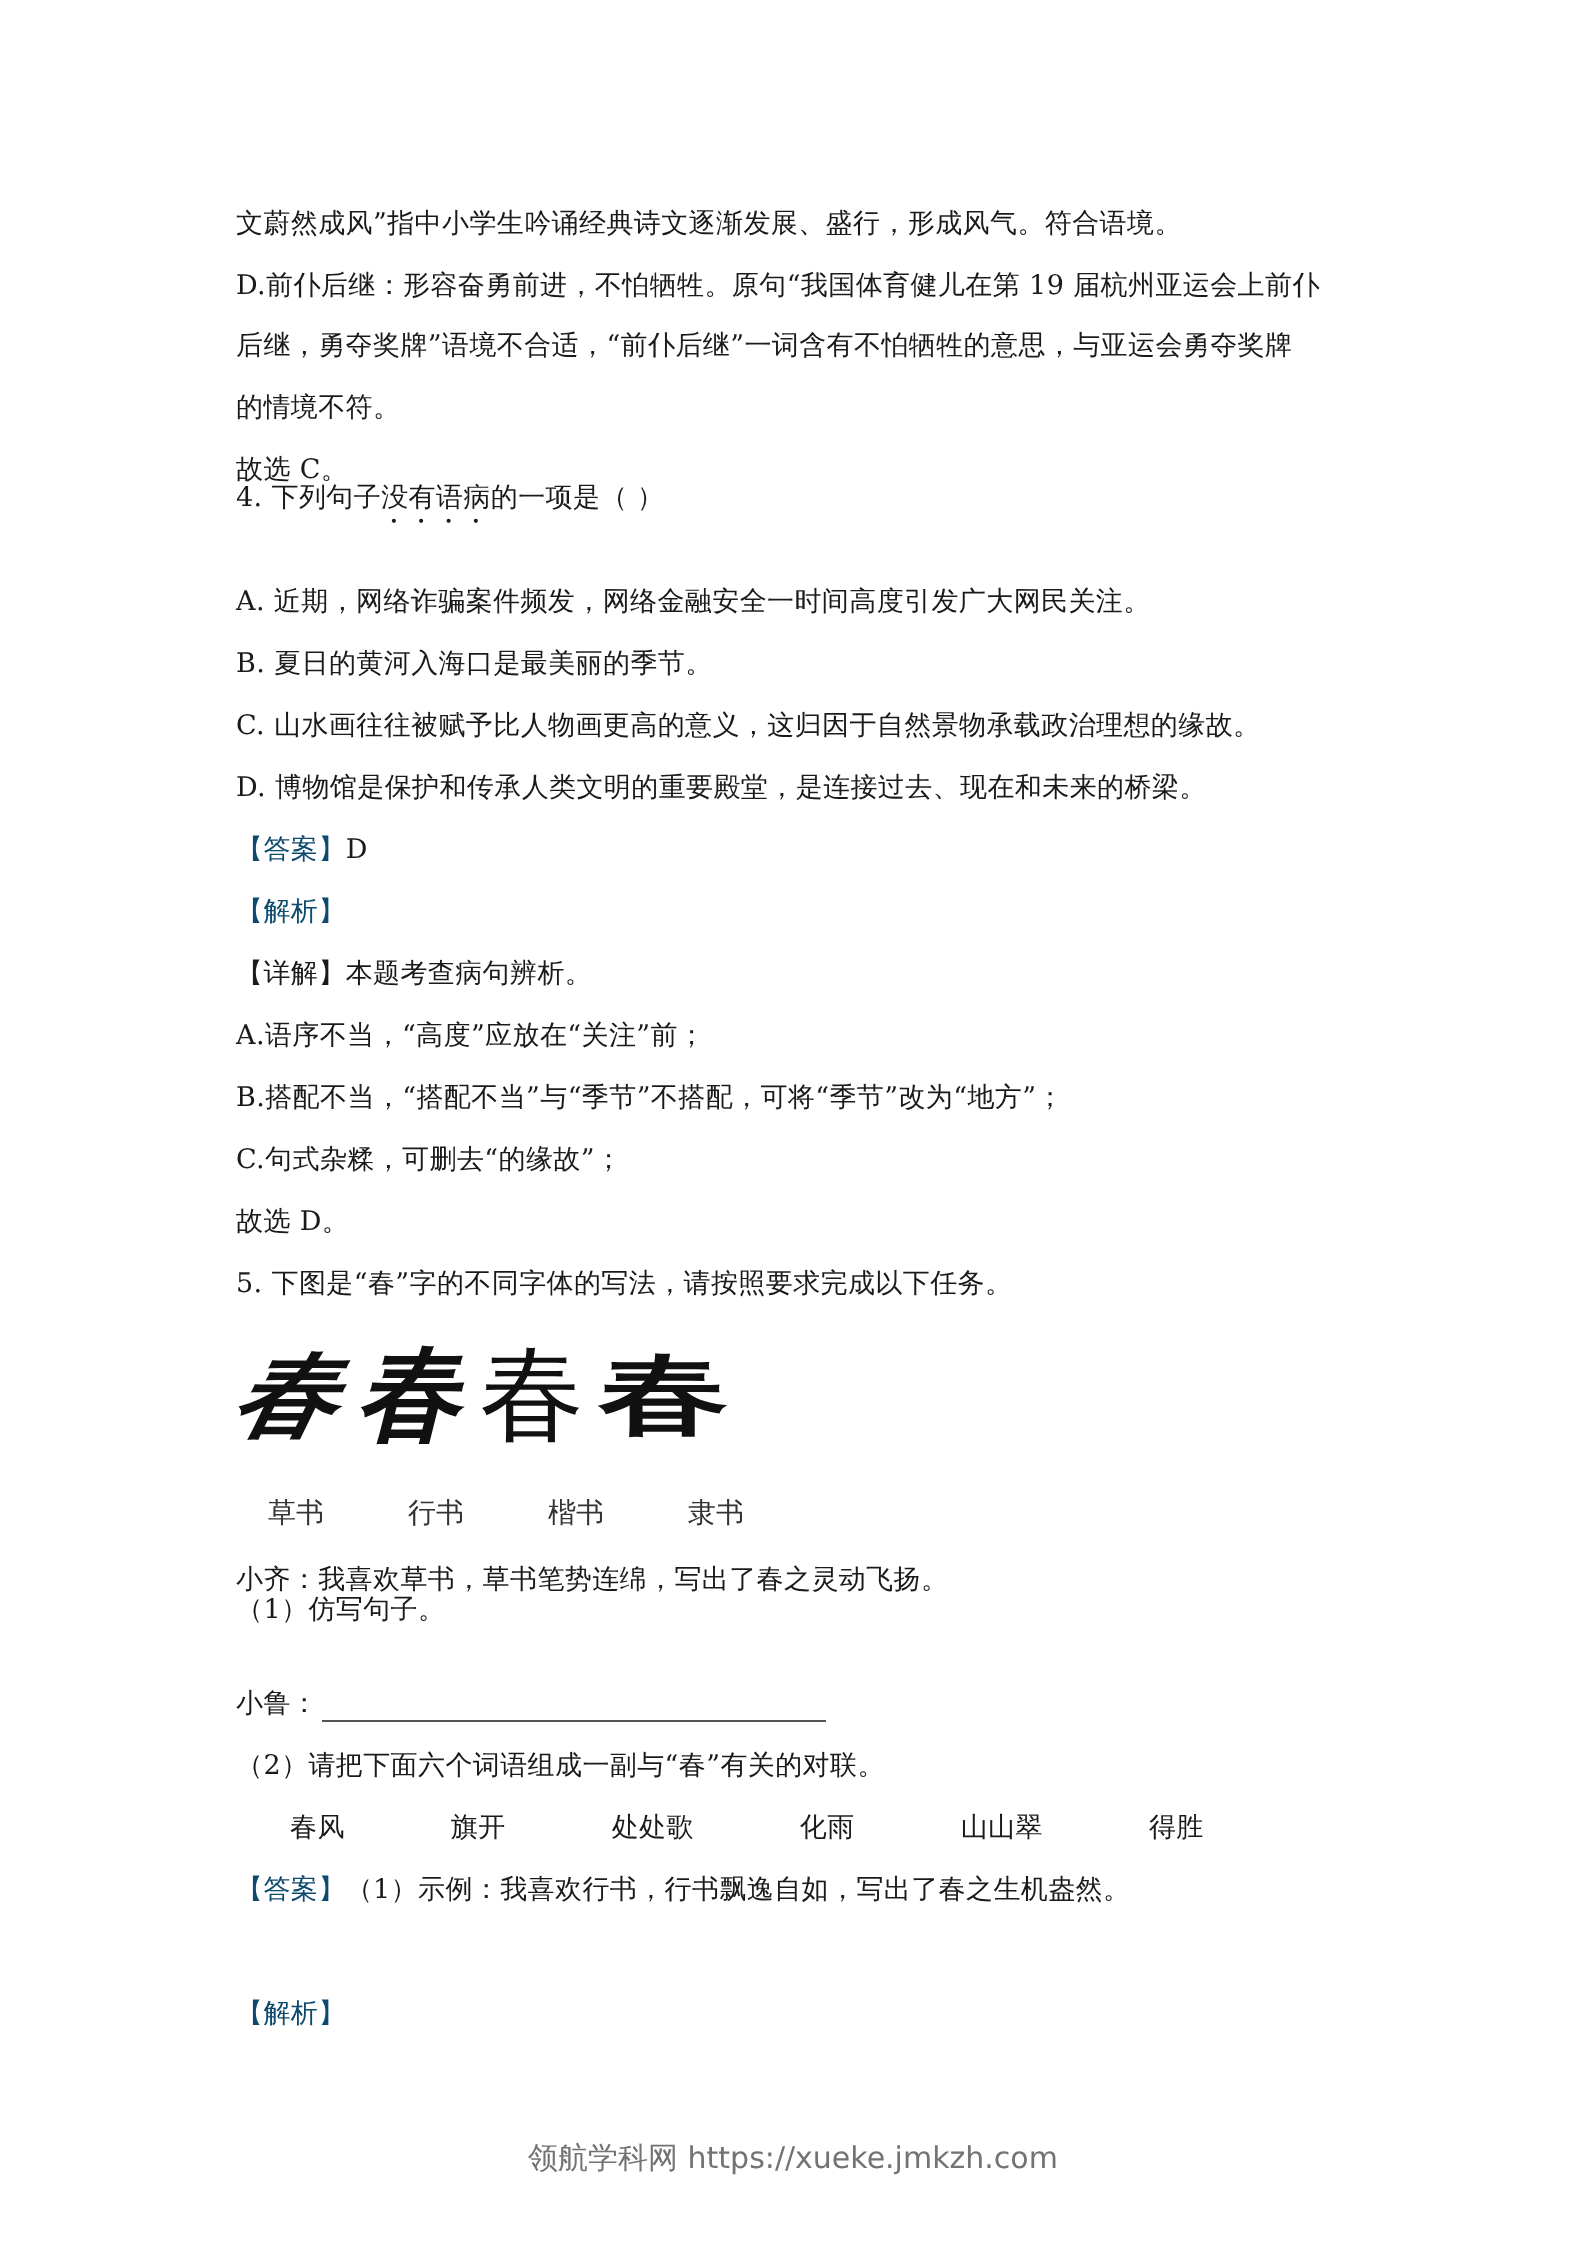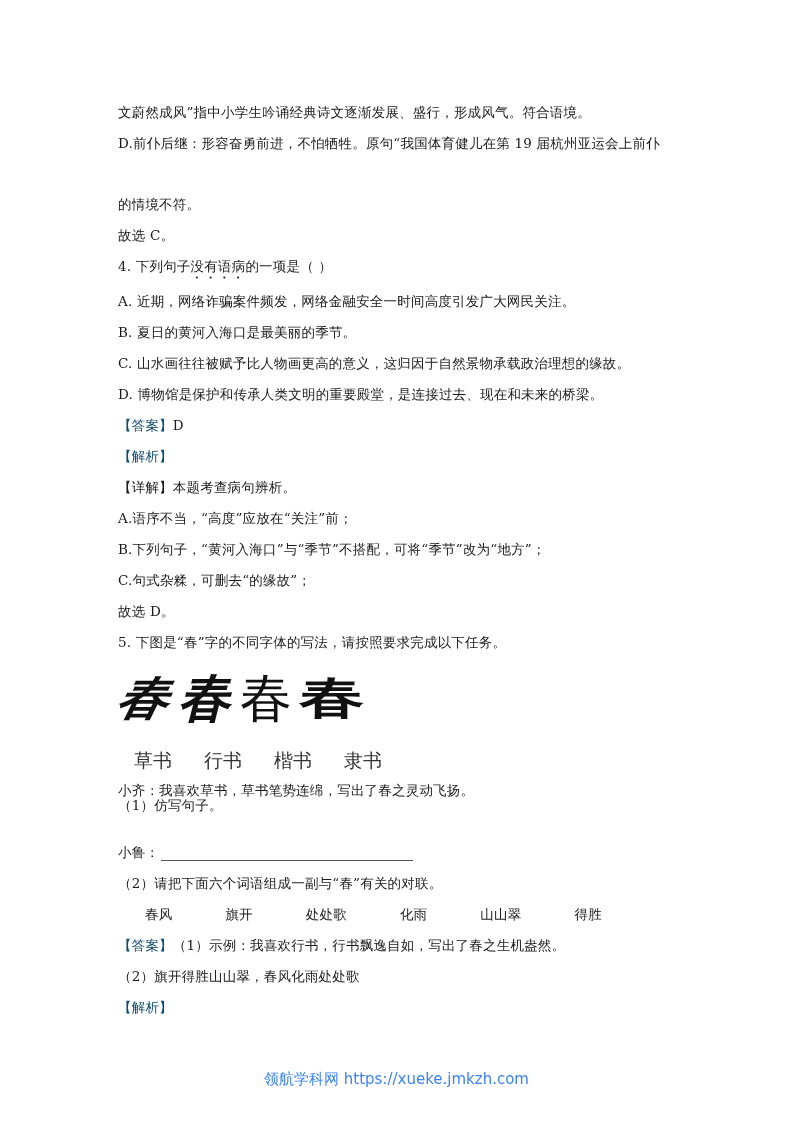--- a/index.html
+++ b/index.html
@@ -10,51 +10,52 @@
   .blue { color: #0c4a6e; }
   .dots { text-emphasis: dot; -webkit-text-emphasis: dot; text-emphasis-position: under; -webkit-text-emphasis-position: under; }
   .fill-line { display: inline-block; width: 252px; border-bottom: 1px solid #555; vertical-align: bottom; height: 14px; margin-left: 2px; }
   .word { display: inline-block; margin-right: 26px; margin-left: 27px; }
   .calli-row { position: absolute; left: 118px; top: 668px; height: 62px; width: 270px; }
   .calli { position: absolute; top: 0; font-size: 52px; line-height: 60px; color: #111; font-family: "DejaVu Serif", serif; }
   .calli.cao { left: 0; font-style: italic; transform: skewX(-12deg) scaleY(0.9); font-weight: bold; }
   .calli.xing { left: 60px; font-weight: bold; font-style: italic; }
   .calli.kai { left: 122px; }
   .calli.li { left: 188px; transform: scaleX(1.25) scaleY(0.85); font-weight: bold; }
-  .cap { position: absolute; top: 748px; font-size: 19px; color: #333; }
+  .cap { position: absolute; top: 748px; font-size: 14px; color: #333; }
   .footer { position: absolute; top: 1070px; left: 0; width: 793px; text-align: center;
-            font-family: "DejaVu Sans", "Liberation Sans", sans-serif; font-size: 15px; color: #3b82f6; }
+            font-family: "DejaVu Sans", "Liberation Sans", sans-serif; font-size: 15px; color: #737373; }
 </style>
 </head>
 <body>
 
 <div class="page">
 
   <div class="line" style="top:103px">文蔚然成风”指中小学生吟诵经典诗文逐渐发展、盛行，形成风气。符合语境。</div>
   <div class="line" style="top:134px">D.前仆后继：形容奋勇前进，不怕牺牲。原句“我国体育健儿在第 19 届杭州亚运会上前仆</div>
+  <div class="line" style="top:164px">后继，勇夺奖牌”语境不合适，“前仆后继”一词含有不怕牺牲的意思，与亚运会勇夺奖牌</div>
   <div class="line" style="top:195px">的情境不符。</div>
   <div class="line" style="top:226px">故选 C。</div>
 
-  <div class="line" style="top:257px">
+  <div class="line" style="top:240px">
     <span>4.  下列句子</span><span class="dots">没有语病</span><span>的一项是（      ）</span>
   </div>
   <div class="line" style="top:292px">A.  近期，网络诈骗案件频发，网络金融安全一时间高度引发广大网民关注。</div>
   <div class="line" style="top:323px">B.  夏日的黄河入海口是最美丽的季节。</div>
   <div class="line" style="top:354px">C.  山水画往往被赋予比人物画更高的意义，这归因于自然景物承载政治理想的缘故。</div>
   <div class="line" style="top:385px">D.  博物馆是保护和传承人类文明的重要殿堂，是连接过去、现在和未来的桥梁。</div>
 
   <div class="line" style="top:416px">
     <span class="blue">【答案】</span><span>D</span>
   </div>
   <div class="line blue" style="top:447px">【解析】</div>
   <div class="line" style="top:478px">
     <span>【详解】</span><span>本题考查病句辨析。</span>
   </div>
   <div class="line" style="top:509px">A.语序不当，“高度”应放在“关注”前；</div>
-  <div class="line" style="top:540px">B.下列句子，“黄河入海口”与“季节”不搭配，可将“季节”改为“地方”；</div>
+  <div class="line" style="top:540px">B.搭配不当，“搭配不当”与“季节”不搭配，可将“季节”改为“地方”；</div>
   <div class="line" style="top:571px">C.句式杂糅，可删去“的缘故”；</div>
   <div class="line" style="top:602px">故选 D。</div>
 
   <div class="line" style="top:633px">5.  下图是“春”字的不同字体的写法，请按照要求完成以下任务。</div>
 
   <div class="calli-row">
     <span class="calli cao">春</span>
     <span class="calli xing">春</span>
     <span class="calli kai">春</span>
     <span class="calli li">春</span>
@@ -70,17 +71,16 @@
     <span>小鲁：</span><span class="fill-line"></span>
   </div>
   <div class="line" style="top:874px">（2）请把下面六个词语组成一副与“春”有关的对联。</div>
   <div class="line" style="top:905px">
     <span class="word">春风</span><span class="word">旗开</span><span class="word">处处歌</span><span class="word">化雨</span><span class="word">山山翠</span><span class="word">得胜</span>
   </div>
 
   <div class="line" style="top:936px">
     <span class="blue">【答案】</span><span>（1）示例：我喜欢行书，行书飘逸自如，写出了春之生机盎然。</span>
   </div>
-  <div class="line" style="top:967px">（2）旗开得胜山山翠，春风化雨处处歌</div>
   <div class="line blue" style="top:998px">【解析】</div>
 
   <div class="footer">领航学科网 https://xueke.jmkzh.com</div>
 </div>
 
 </body></html>

